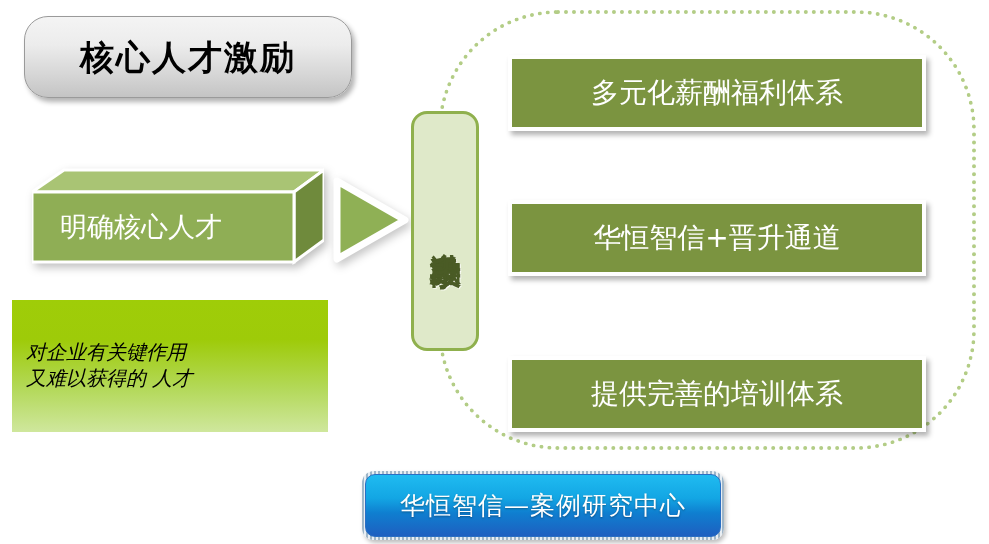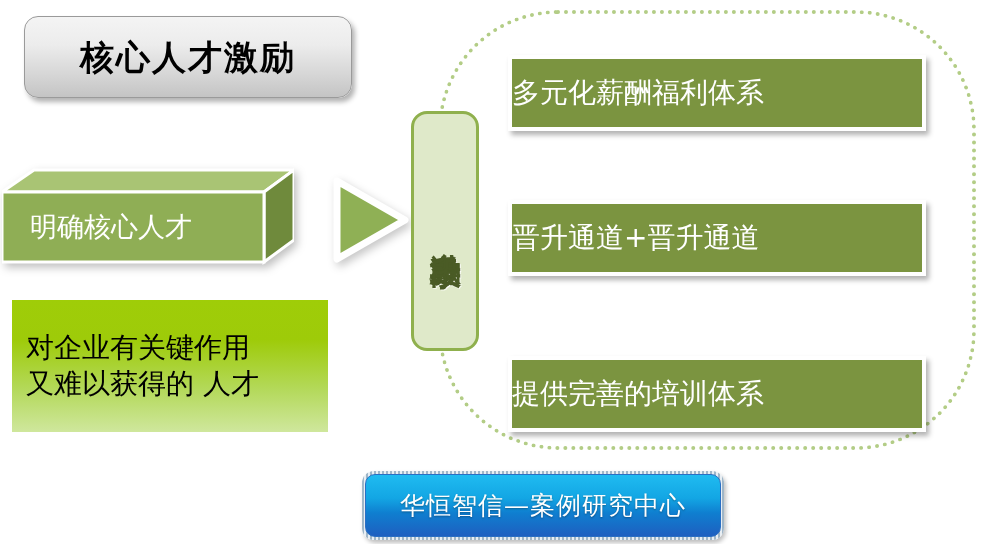--- a/index.html
+++ b/index.html
@@ -23,42 +23,42 @@
     background: #ffffff;
   }
 
   
   .title-plaque {
     position: absolute;
     left: 24px;
     top: 16px;
     width: 328px;
     height: 82px;
-    border-radius: 14px;
+    border-radius: 24px;
     background: linear-gradient(to bottom, #f4f4f4 0%, #ececec 35%, #d6d6d6 72%, #c4c4c4 100%);
     border: 1px solid #9a9a9a;
     box-shadow: 3px 4px 5px rgba(0,0,0,0.30);
     display: flex;
     align-items: center;
     justify-content: center;
     box-sizing: border-box;
   }
   .title-plaque .label {
     font-size: 34px;
     font-weight: bold;
     color: #000000;
     letter-spacing: 2px;
     line-height: 1;
     white-space: nowrap;
   }
 
   
   .cube {
     position: absolute;
-    left: 2px;
+    left: 32px;
     top: 168px;
     width: 292px;
     height: 100px;
     filter: drop-shadow(3px 4px 4px rgba(0,0,0,0.25));
   }
   .cube svg { display:block; width: 292px; height: 100px; }
   .cube .cube-label {
     position: absolute;
     left: 0;
     top: 24px;
@@ -84,24 +84,25 @@
     width: 316px;
     height: 132px;
     background: linear-gradient(to bottom, #9fcd08 0%, #9ecb09 30%, #b4d95b 68%, #cfe79d 100%);
     display: flex;
     flex-direction: column;
     justify-content: center;
     box-sizing: border-box;
     padding: 0 14px;
   }
   .definition-block .line {
-    font-size: 28px;
+    font-size: 20px;
     color: #000000;
     line-height: 1.28;
     white-space: nowrap;
+    font-style: italic;
   }
 
   
   .arrow {
     position: absolute;
     left: 330px;
     top: 174px;
     width: 80px;
     height: 92px;
     filter: drop-shadow(3px 4px 4px rgba(0,0,0,0.22));
@@ -152,21 +153,21 @@
     position: absolute;
     left: 508px;
     width: 418px;
     height: 76px;
     background: #7b9440;
     border: 4px solid #ffffff;
     box-sizing: border-box;
     box-shadow: 3px 4px 5px rgba(0,0,0,0.30);
     display: flex;
     align-items: center;
-    justify-content: flex-start;
+    justify-content: center;
   }
   .measure-box .mlabel {
     font-size: 28px;
     color: #ffffff;
     line-height: 1;
     white-space: nowrap;
   }
   .measure-box.b0 { top: 55px; }
   .measure-box.b1 { top: 200px; }
   .measure-box.b2 { top: 356px; }
@@ -240,21 +241,21 @@
   </div>
 
   <div class="vertical-label">
     <div class="vtext">多种激励手段</div>
   </div>
 
   <div class="measure-box b0">
     <div class="mlabel">多元化薪酬福利体系</div>
   </div>
   <div class="measure-box b1">
-    <div class="mlabel">晋升通道+晋升通道</div>
+    <div class="mlabel">华恒智信+晋升通道</div>
   </div>
   <div class="measure-box b2">
     <div class="mlabel">提供完善的培训体系</div>
   </div>
 
   <div class="footer-banner">
     <div class="inner">
       <div class="ftext">华恒智信—案例研究中心</div>
     </div>
   </div>

